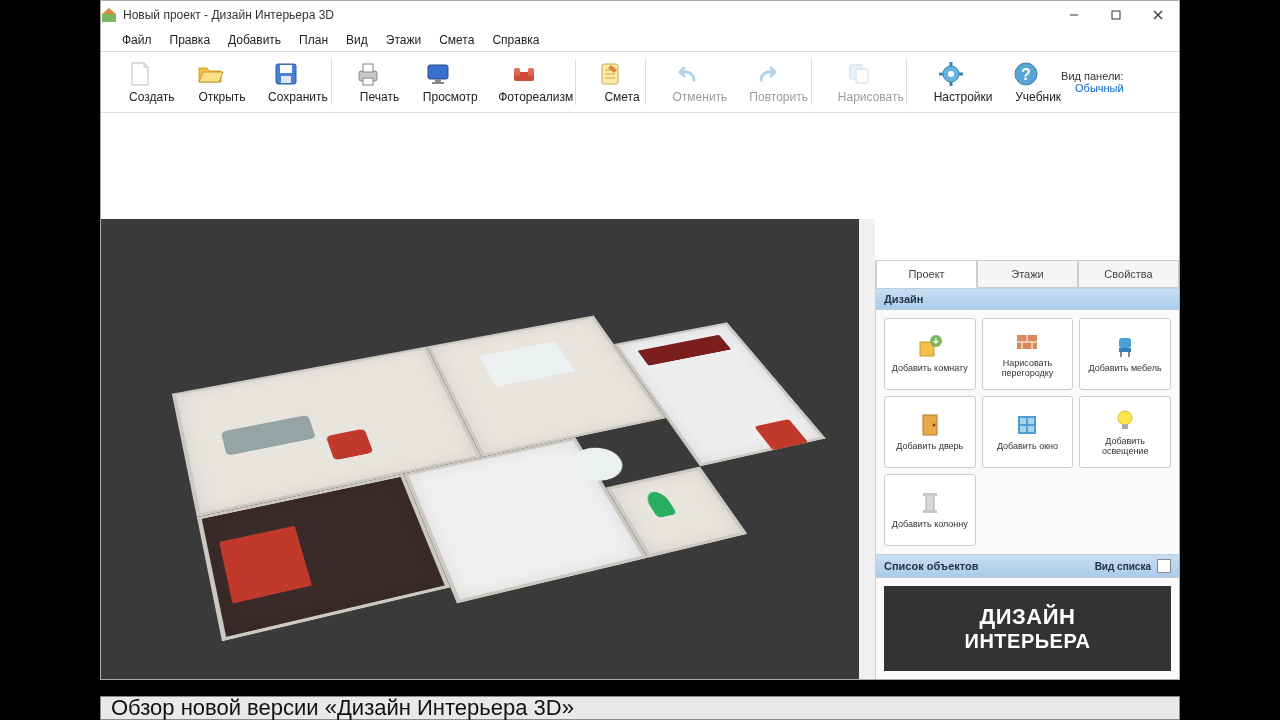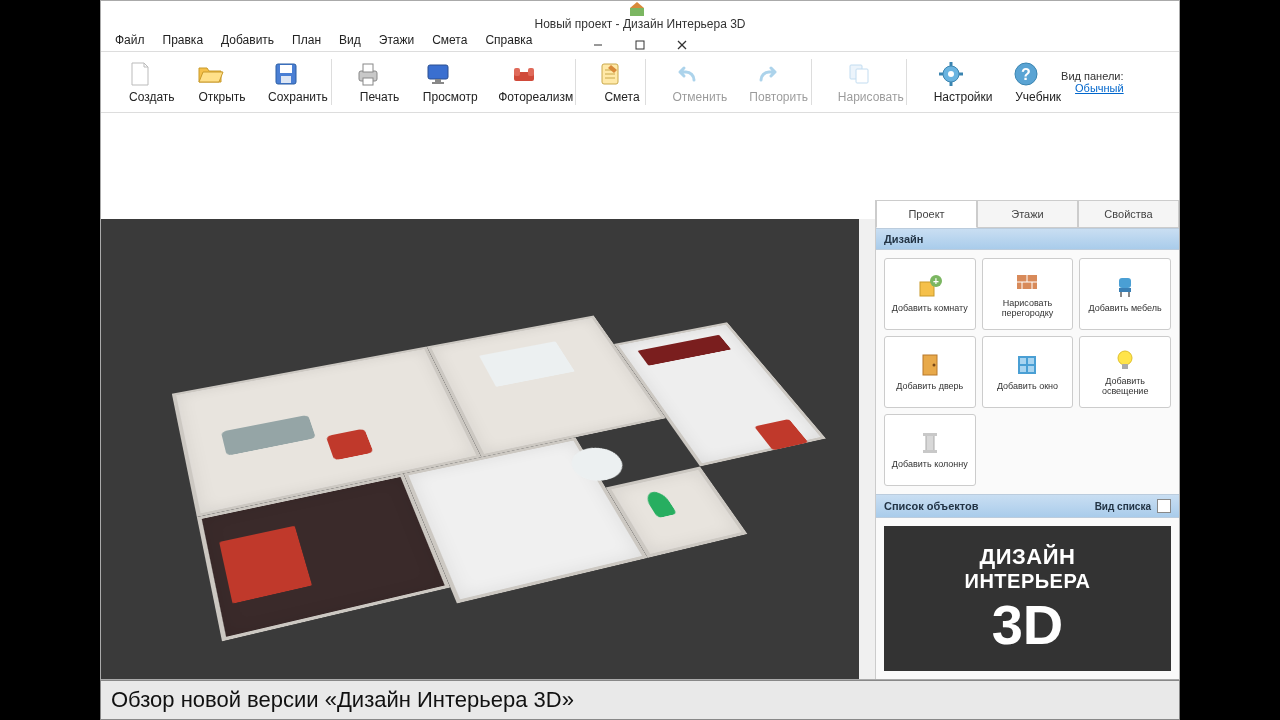--- a/index.html
+++ b/index.html
@@ -1,32 +1,32 @@
 <!DOCTYPE html>
 <html><head>
 <meta charset="utf-8">
 <style>
 * { margin: 0; padding: 0; box-sizing: border-box; font-family: "Segoe UI", Tahoma, sans-serif; }
 body { background: #000; width: 1280px; height: 720px; overflow: hidden; position: relative; }
 .app-frame { position: absolute; left: 100px; top: 0; width: 1080px; height: 680px; background: #fff; border: 1px solid #aaa; display: flex; flex-direction: column; }
-.titlebar { height: 28px; display: flex; align-items: center; padding: 0 0; font-size: 12px; color: #333; background: #fff; flex-direction: column; }
+.titlebar { height: 28px; display: flex; align-items: center; padding: 0 0; font-size: 12px; color: #333; background: #fff; }
 .titlebar .app-icon { width: 16px; height: 16px; margin-right: 6px; display: flex; }
 .titlebar .title-text { flex: 1; }
 .win-controls { display: flex; }
 .win-btn { width: 42px; height: 28px; display: flex; align-items: center; justify-content: center; color: #333; font-size: 12px; }
-.menubar { height: 22px; display: flex; align-items: center; padding: 0 6px; gap: 2px; font-size: 12px; color: #222; }
+.menubar { height: 22px; display: flex; align-items: center; padding: 0 13px; gap: 2px; font-size: 12px; color: #222; }
 .menu-item { padding: 2px 8px; }
 .toolbar { height: 62px; border-top: 1px solid #ddd; border-bottom: 1px solid #ddd; display: flex; align-items: center; padding: 2px 4px; background: #fff; position: relative; }
 .tool-btn { display: flex; flex-direction: column; align-items: center; justify-content: center; padding: 2px 6px; min-width: 56px; height: 56px; border-radius: 2px; gap: 2px; }
 .tool-btn.disabled { opacity: 0.45; }
 .tool-icon { width: 28px; height: 28px; display: flex; align-items: center; justify-content: center; }
 .tool-label { font-size: 12px; color: #222; white-space: nowrap; margin-left: 24px; }
 .sep { width: 1px; height: 46px; background: #ddd; margin: 0 4px; }
 .panel-type { margin-left: auto; font-size: 11px; color: #333; padding-right: 8px; }
-.panel-type a { color: #0066cc; text-decoration: underline; margin-left: 14px; }
+.panel-type a { color: #0066cc; margin-left: 14px; }
 .main-area { flex: 1; display: flex; min-height: 0; align-items: flex-end; }
 .viewport { flex: 1; background: #3a3a3a; display: flex; align-items: center; justify-content: center; position: relative; overflow: hidden; }
 .floorplan { width: 700px; height: 460px; position: relative; transform: perspective(1200px) rotateX(50deg) rotateZ(-18deg); transform-style: preserve-3d; }
 .room { position: absolute; background: #e8e4de; border: 4px solid #ccc8c2; box-shadow: inset 0 0 20px rgba(0,0,0,0.08); }
 .r1 { left: 60px; top: 40px; width: 280px; height: 200px; }
 .r2 { left: 340px; top: 40px; width: 200px; height: 200px; }
 .r3 { left: 540px; top: 100px; width: 140px; height: 220px; background: #eee; }
 .r4 { left: 60px; top: 240px; width: 200px; height: 160px; background: #3a2a2a; }
 .r5 { left: 260px; top: 240px; width: 180px; height: 180px; background: #f0f0f0; }
 .r6 { left: 440px; top: 320px; width: 100px; height: 100px; }
@@ -48,21 +48,21 @@
 .section-header .list-link { font-weight: bold; font-size: 10px; color: #234; }
 .section-header .list-icon { width: 14px; height: 14px; border: 1px solid #888; background: #fff; margin-left: 4px; }
 .design-grid { display: grid; grid-template-columns: repeat(3, 1fr); gap: 6px; padding: 8px; }
 .design-btn { background: #fff; border: 1px solid #ccc; border-radius: 3px; height: 72px; display: flex; flex-direction: column; align-items: center; justify-content: center; gap: 4px; font-size: 9px; text-align: center; color: #333; padding: 4px; line-height: 1.1; }
 .design-icon { width: 26px; height: 26px; display: flex; align-items: center; justify-content: center; }
 .object-list-spacer { flex: 1; }
 .promo { margin: 8px; background: #333; color: #fff; display: flex; flex-direction: column; align-items: center; justify-content: center; text-align: center; padding: 18px 8px; font-weight: bold; }
 .promo-line1 { font-size: 22px; letter-spacing: 0.5px; }
 .promo-line2 { font-size: 20px; letter-spacing: 0.5px; }
 .promo-3d { font-size: 56px; line-height: 1; margin-top: 4px; }
-.caption { position: absolute; left: 100px; bottom: 0; width: 1080px; height: 40px; background: rgba(245,245,245,0.95); border: 1px solid #888; display: flex; align-items: center; padding: 0 10px; font-size: 22px; font-family: Georgia, serif; color: #111; }
+.caption { position: absolute; left: 100px; bottom: 0; width: 1080px; height: 24px; background: rgba(245,245,245,0.95); border: 1px solid #888; display: flex; align-items: center; padding: 0 10px; font-size: 22px; font-family: Georgia, serif; color: #111; }
 svg { display: block; }
 </style>
 </head>
 <body>
 
 <div class="app-frame">
 
   <div class="titlebar">
     <span class="app-icon">
       <svg viewBox="0 0 16 16">
@@ -340,21 +340,20 @@
         <span>Список объектов</span>
         <span style="display:flex;align-items:center;gap:2px">
           <span class="list-link">Вид списка</span>
           <span class="list-icon"></span>
         </span>
       </div>
       <div class="object-list-spacer">
         <div class="promo">
           <div class="promo-line1">ДИЗАЙН</div>
           <div class="promo-line2">ИНТЕРЬЕРА</div>
-          <div class="promo-3d">3D</div>
         </div>
       </div>
     </div>
   </div>
 
 </div>
 
 <div class="caption">
   <span>Обзор новой версии «Дизайн Интерьера 3D»</span>
 </div>

